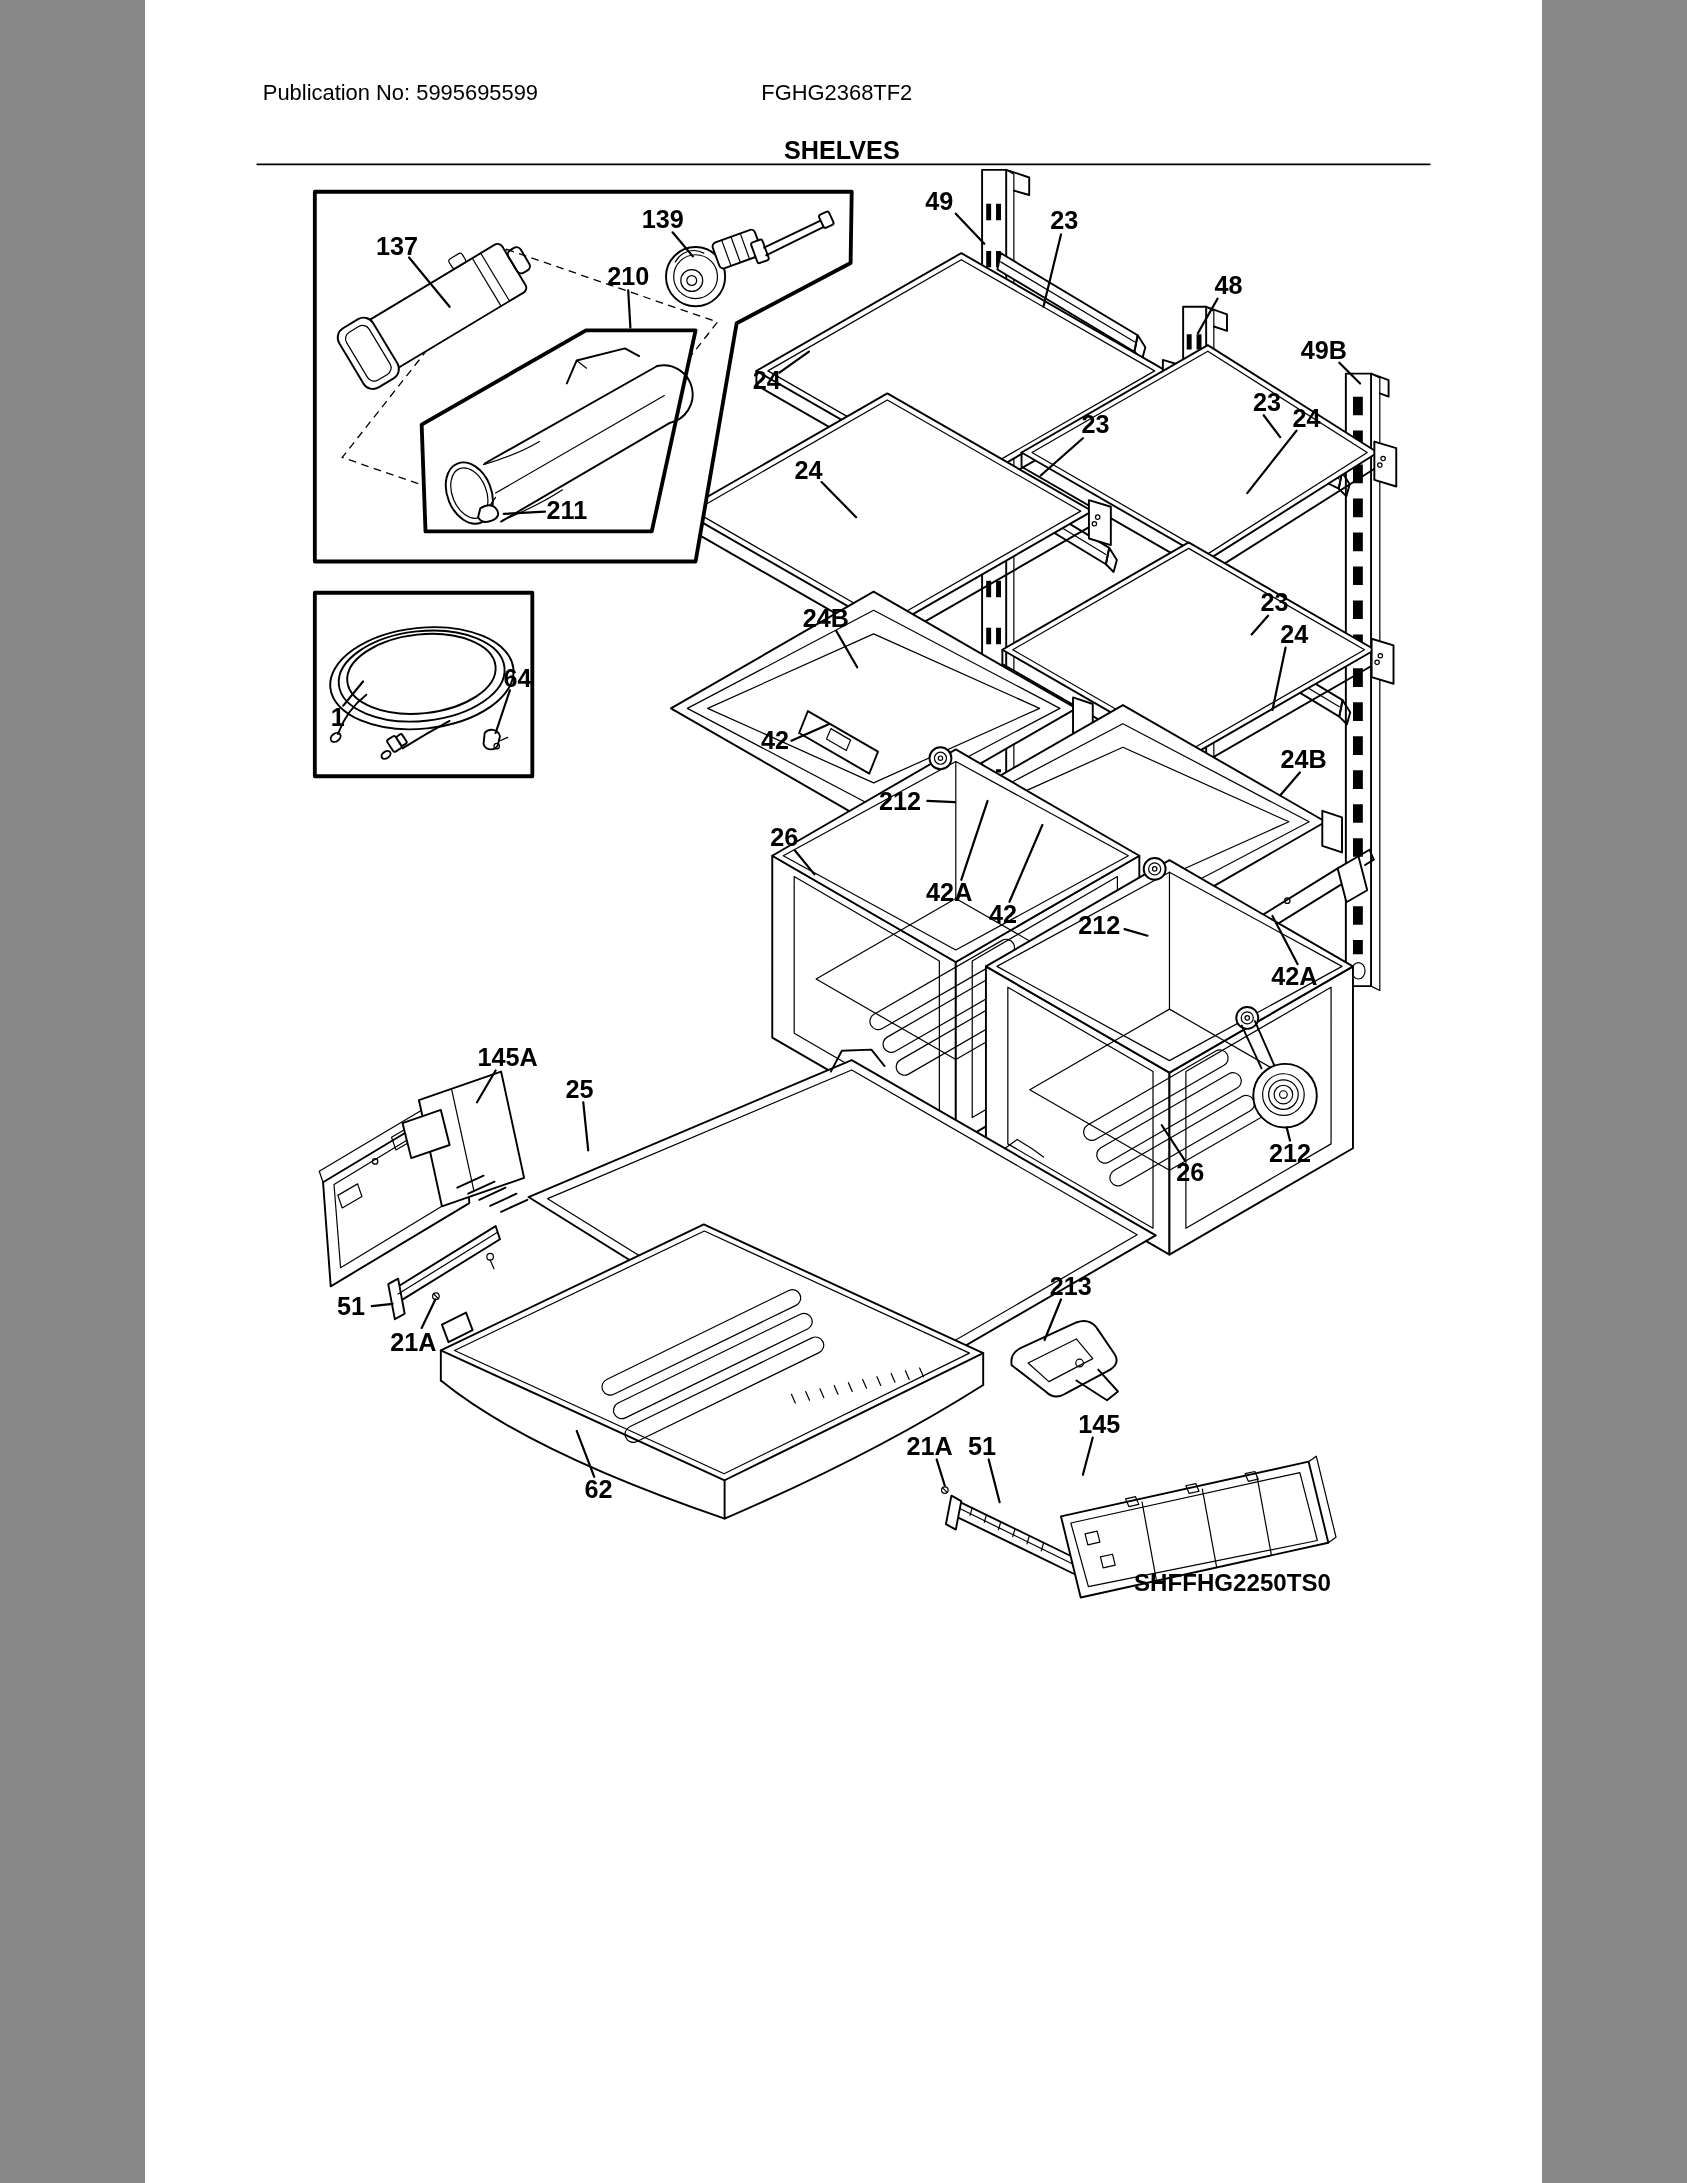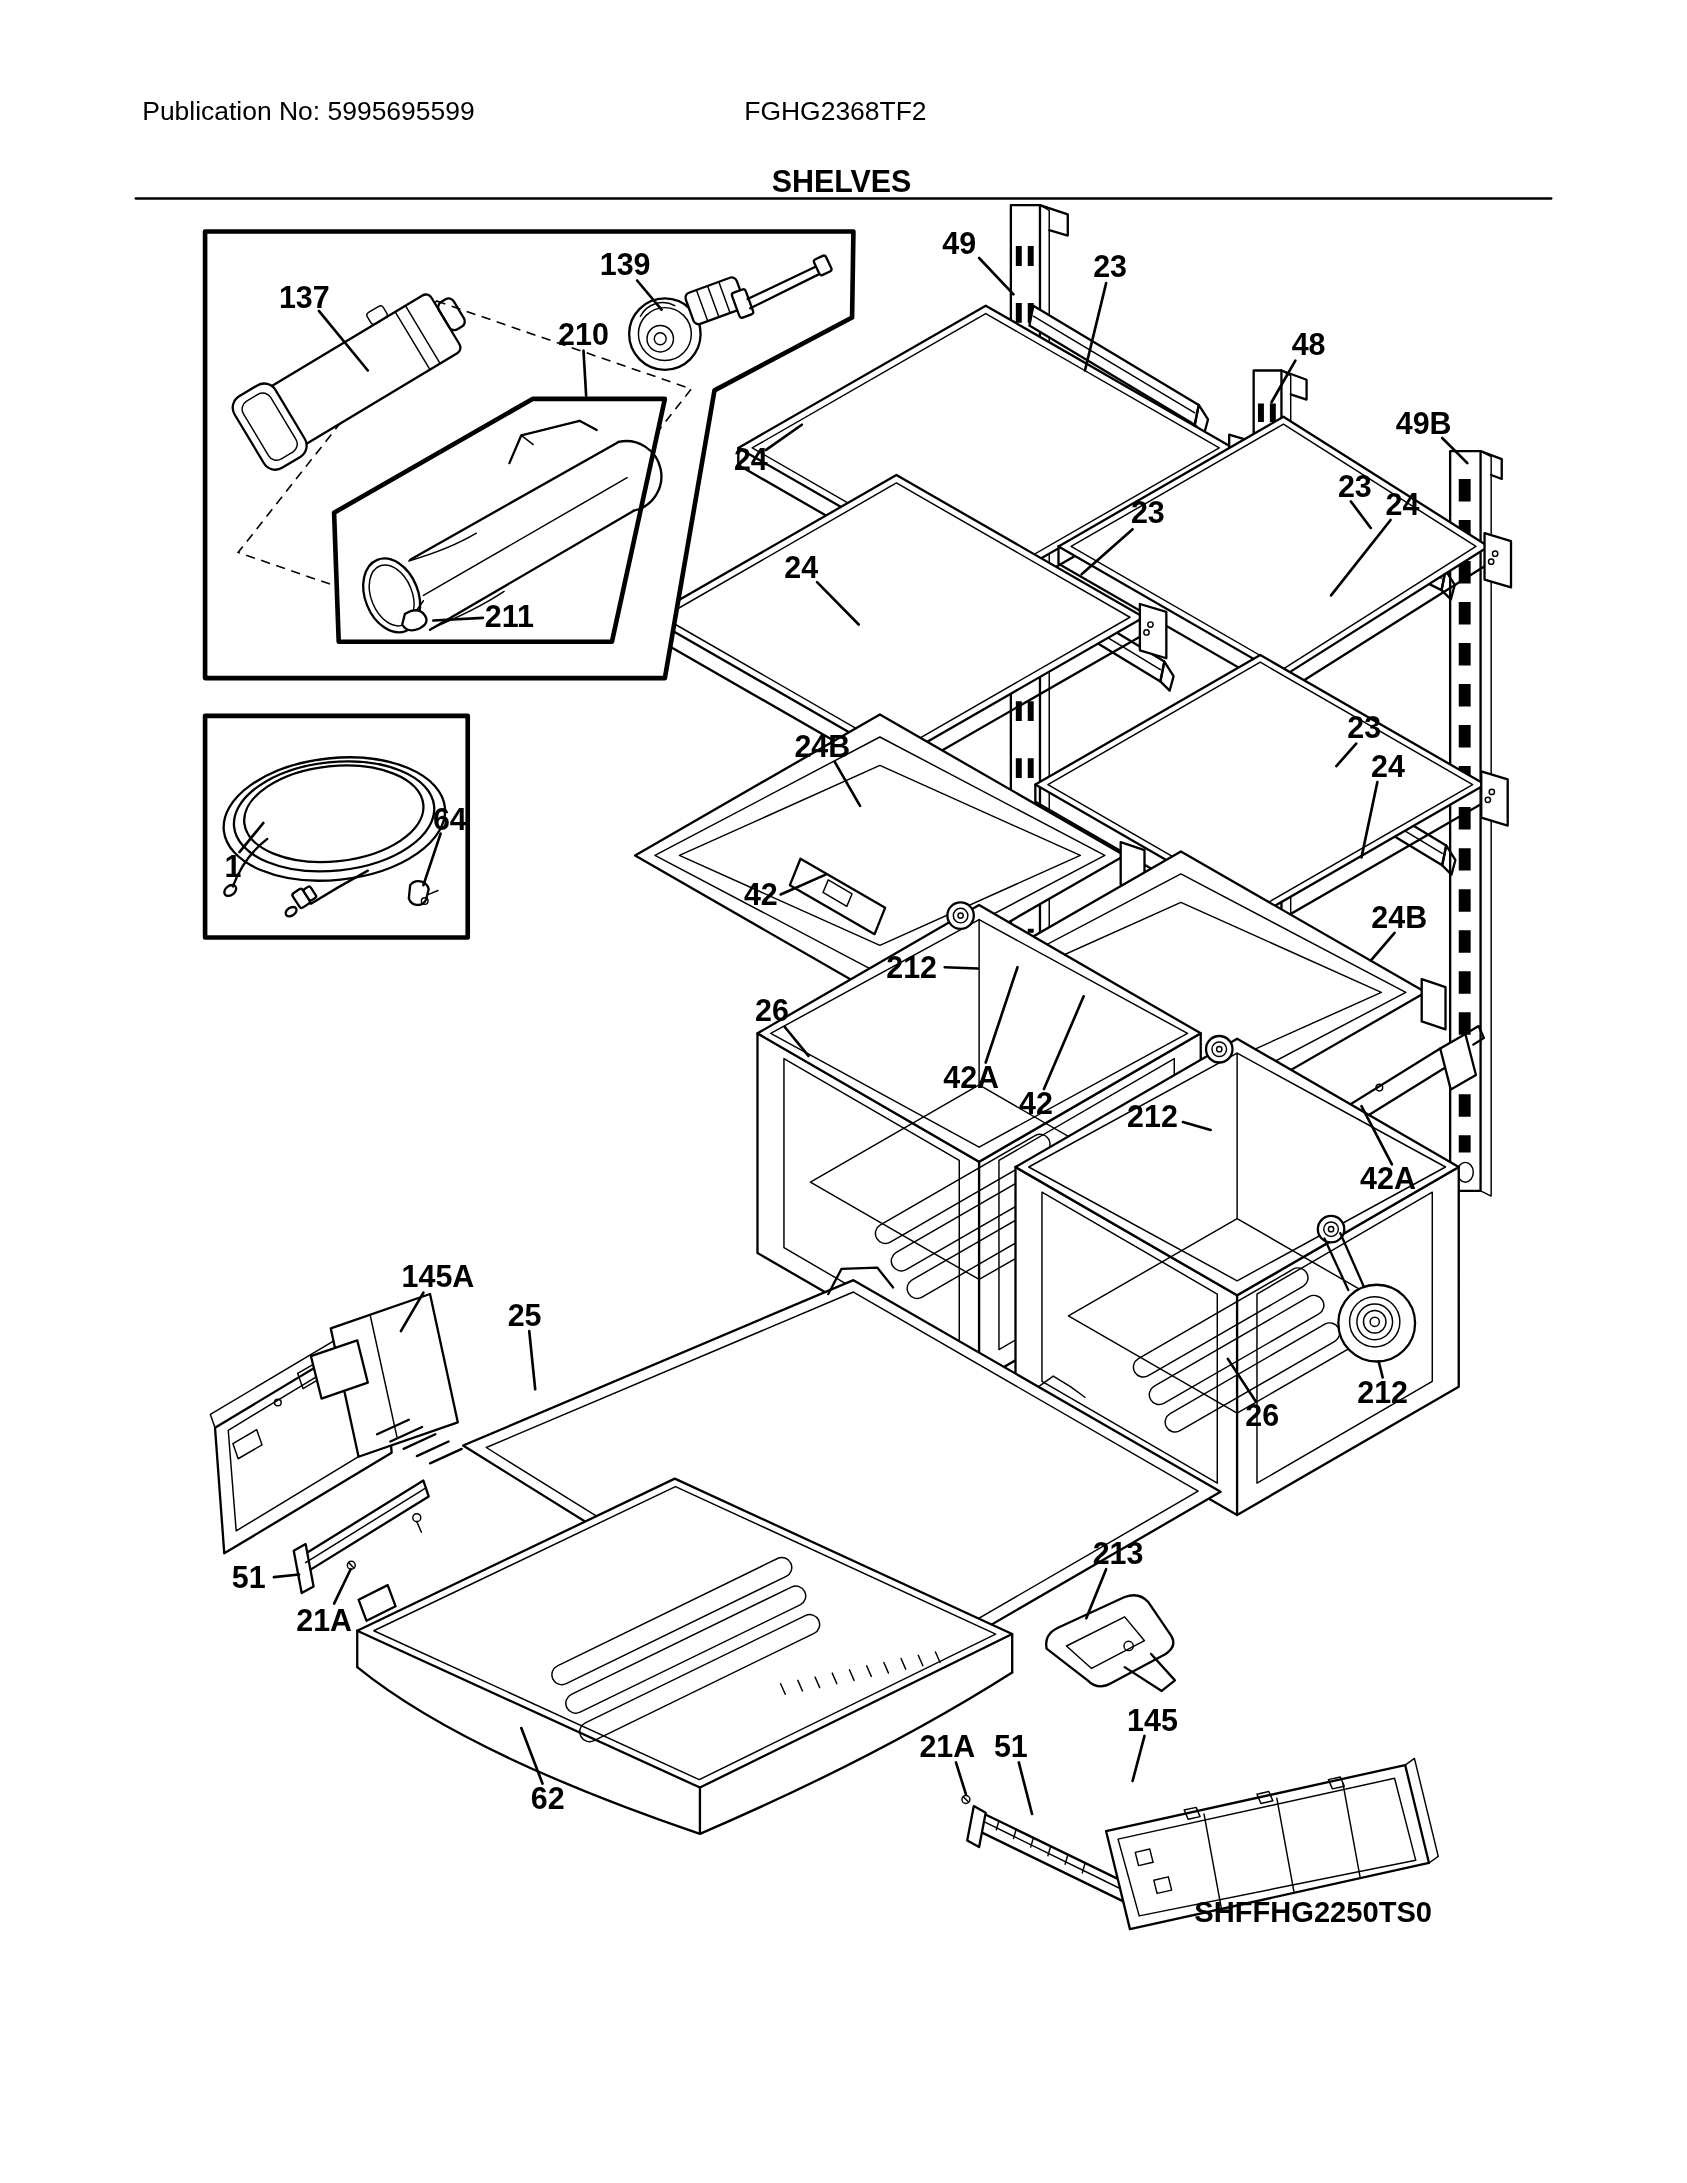--- a/index.html
+++ b/index.html
@@ -1,16 +1,16 @@
 <!DOCTYPE html>
 <html style="font-size:10.6px"><head>
 <meta charset="utf-8">
 <style>
   html,body{margin:0;padding:0;background:#888;}
-  .page{position:relative;width:1687px;height:2183px;background:#ffffff;margin:0 auto;overflow:hidden;}
+  .page{position:relative;width:1397px;height:2183px;background:#ffffff;margin:0 auto;overflow:hidden;}
   svg{position:absolute;inset:0;}
   .ln{fill:none;stroke:#000;stroke-width:3.5;stroke-linejoin:round;stroke-linecap:round;}
   .ln2{fill:none;stroke:#000;stroke-width:2.2;stroke-linejoin:round;stroke-linecap:round;}
   .thick{fill:none;stroke:#000;stroke-width:7;stroke-linejoin:round;}
   .wf{fill:#ffffff;}
   .dash{fill:none;stroke:#000;stroke-width:2.4;stroke-dasharray:14 10;}
   .slotcol{fill:none;stroke:#000;stroke-linecap:butt;}
   .leader{stroke:#000;stroke-width:4;stroke-linecap:round;}
   .lbl{font-family:"Liberation Sans",sans-serif;font-weight:700;font-size:46px;fill:#000;text-anchor:middle;}
   .hdr{font-family:"Liberation Sans",sans-serif;font-weight:400;font-size:40px;fill:#000;}

